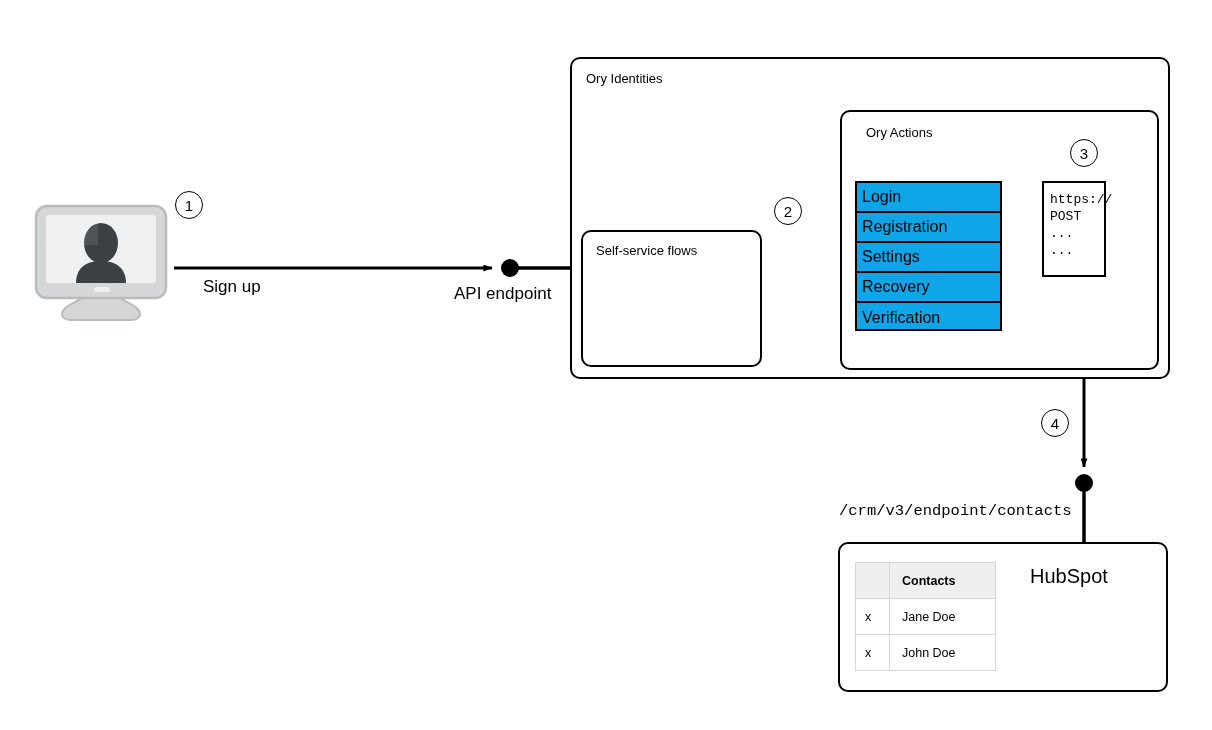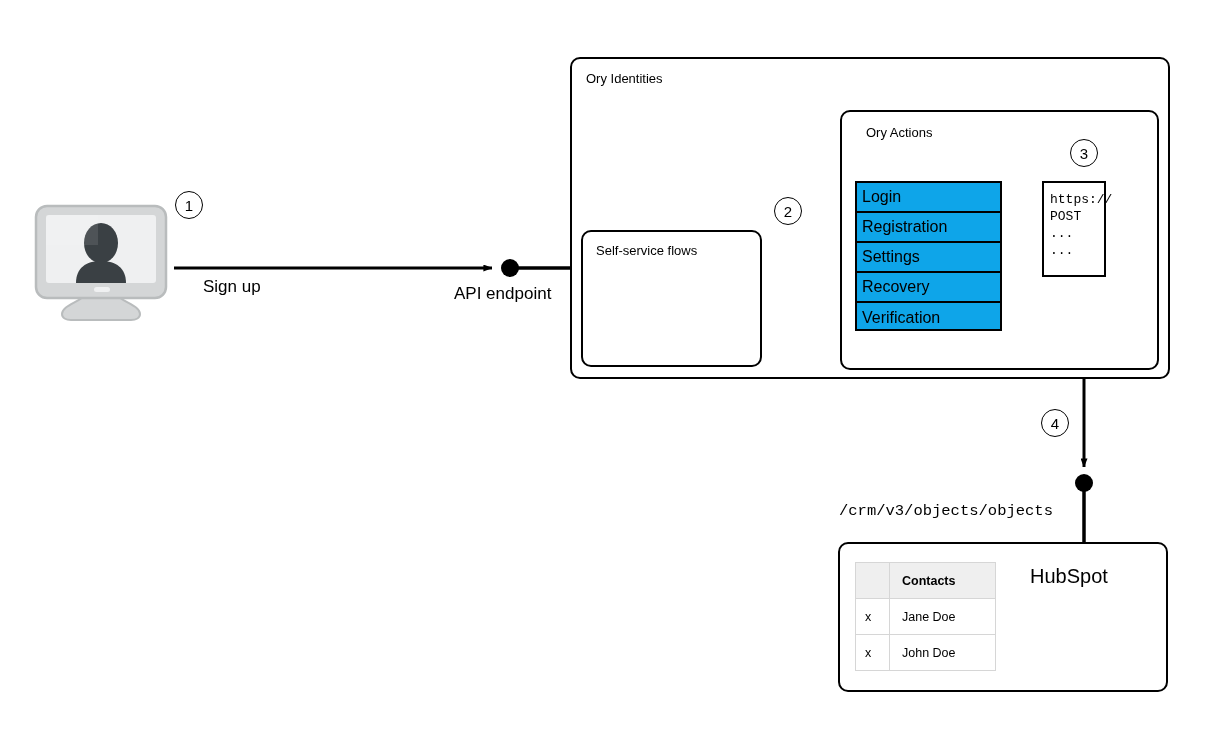--- a/index.html
+++ b/index.html
@@ -261,18 +261,18 @@
     </tr>
     <tr>
       <td class="tbl-col-x">x</td>
       <td class="tbl-col-name">John Doe</td>
     </tr>
   </tbody>
 </table>
 
 <div class="label" id="label-signup">Sign up</div>
 <div class="label" id="label-api-endpoint">API endpoint</div>
-<div class="mono-label" id="label-crm-path">/crm/v3/objects/objects</div>
+<div class="mono-label" id="label-crm-path">/crm/v3/endpoint/contacts</div>
 
 <div class="step-circle" id="step-1">1</div>
 <div class="step-circle" id="step-2">2</div>
 <div class="step-circle" id="step-3">3</div>
 <div class="step-circle" id="step-4">4</div>
 
 </body></html>

